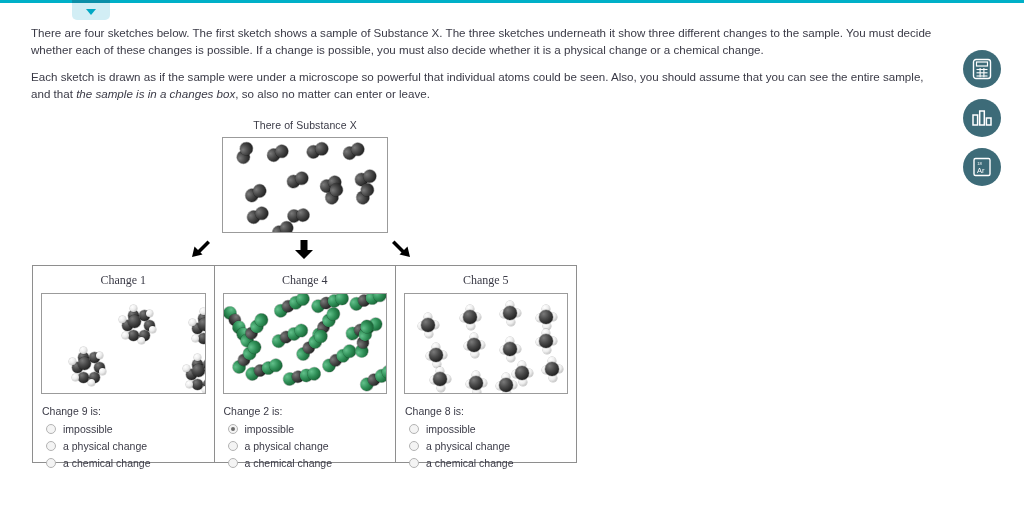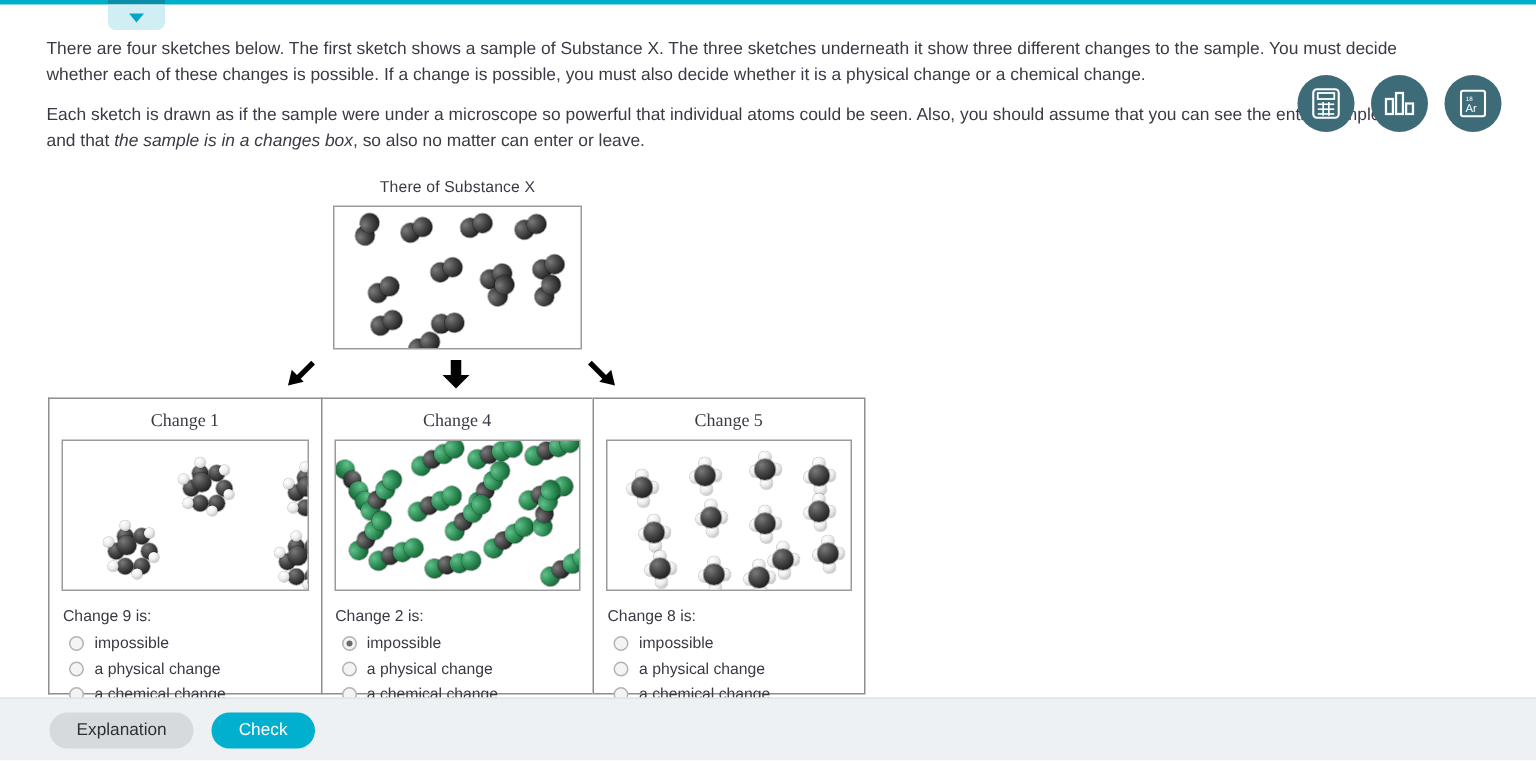--- a/index.html
+++ b/index.html
@@ -40,21 +40,21 @@
     width: 910px;
     color: #3a3a46;
     font-size: 11.6px;
     line-height: 16.5px;
   }
   #prompt p + p { margin-top: 11px; }
   #prompt .ital { font-style: italic; }
   
   #tool-rail {
     position: absolute; right: 23px; top: 50px;
-    display: flex; flex-direction: row; gap: 11px;
+    display: flex; flex-direction: column; gap: 11px;
   }
   .tool-btn {
     width: 38px; height: 38px; border-radius: 50%;
     background: #3d6b78;
     display: flex; align-items: center; justify-content: center;
     cursor: pointer;
   }
   .tool-btn svg { display: block; }
   
   #sample-block {
@@ -576,18 +576,14 @@
         <span>a physical change</span>
       </div>
       <div class="opt">
         <span class="radio"></span>
         <span>a chemical change</span>
       </div>
     </div>
 
   </div>
 
-  <div id="footer">
-    <button class="pill" id="explanation-btn">Explanation</button>
-    <button class="pill" id="check-btn">Check</button>
-  </div>
 
 </div>
 
 </body></html>

